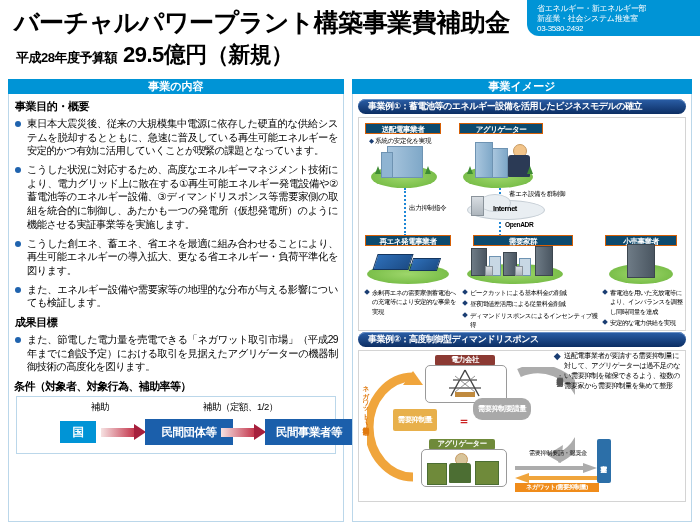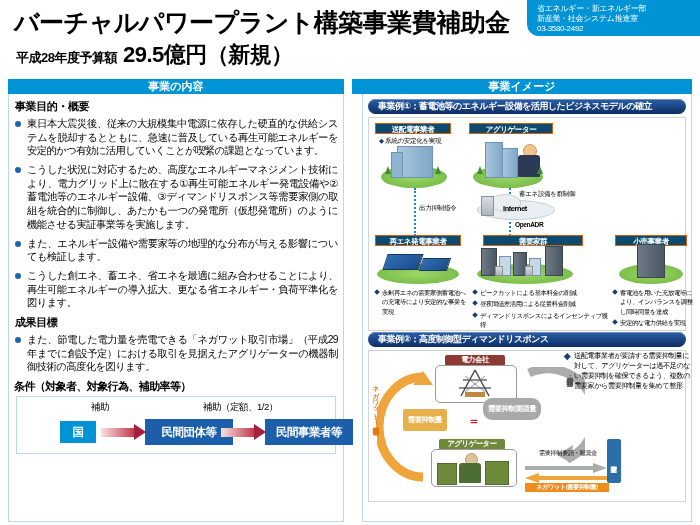--- a/index.html
+++ b/index.html
@@ -38,21 +38,21 @@
 
   .sec-head{
     height:15px;line-height:15px;background:#0094D6;color:#fff;
     font-size:11px;font-weight:bold;text-align:center;letter-spacing:0px;
   }
   .col-body{
     border:1px solid #BBD7EA;border-top:none;background:#fff;
     box-sizing:border-box;
   }
   .col-left .col-body{height:428px;padding:4px 5px 0 5px;}
-  .col-right .col-body{height:428px;padding:4px 5px 0 5px;background:#fff;margin-left:10px;}
+  .col-right .col-body{height:428px;padding:4px 5px 0 5px;background:#fff;}
 
   
   .subhead{font-size:11px;font-weight:bold;margin:1px 0 3px 1px;letter-spacing:-0.4px;}
   .bullets{margin:0;padding:0;list-style:none;}
   .bullets li{
     position:relative;padding-left:13px;margin-bottom:5px;
     font-size:10.3px;line-height:1.33;letter-spacing:-0.55px;text-align:justify;
   }
   .bullets li:before{
     content:"";position:absolute;left:1px;top:4px;
@@ -180,22 +180,22 @@
   </div>
 
   <div class="col col-left">
     <div class="sec-head">事業の内容</div>
     <div class="col-body">
 
       <div class="subhead">事業目的・概要</div>
       <ul class="bullets">
         <li>東日本大震災後、従来の大規模集中電源に依存した硬直的な供給システムを脱却するとともに、急速に普及している再生可能エネルギーを安定的かつ有効に活用していくことが喫緊の課題となっています。</li>
         <li>こうした状況に対応するため、高度なエネルギーマネジメント技術により、電力グリッド上に散在する①再生可能エネルギー発電設備や②蓄電池等のエネルギー設備、③ディマンドリスポンス等需要家側の取組を統合的に制御し、あたかも一つの発電所（仮想発電所）のように機能させる実証事業等を実施します。</li>
+        <li>こうした創エネ、蓄エネ、省エネを最適に組み合わせることにより、再生可能エネルギーの導入拡大、更なる省エネルギー・負荷平準化を図ります。</li>
         <li>また、エネルギー設備や需要家等の地理的な分布が与える影響についても検証します。</li>
-        <li>こうした創エネ、蓄エネ、省エネを最適に組み合わせることにより、再生可能エネルギーの導入拡大、更なる省エネルギー・負荷平準化を図ります。</li>
       </ul>
 
       <div class="subhead">成果目標</div>
       <ul class="bullets">
         <li>また、節電した電力量を売電できる「ネガワット取引市場」（平成29年までに創設予定）における取引を見据えたアグリゲーターの機器制御技術の高度化を図ります。</li>
       </ul>
 
       <div class="cond-head">条件（対象者、対象行為、補助率等）</div>
       <div class="cond-box">
         <div class="flow-label" style="left:74px;top:4px;">補助</div>

